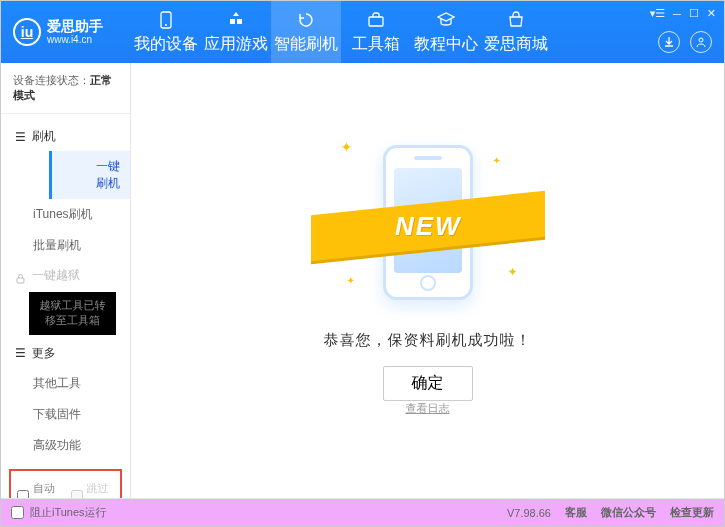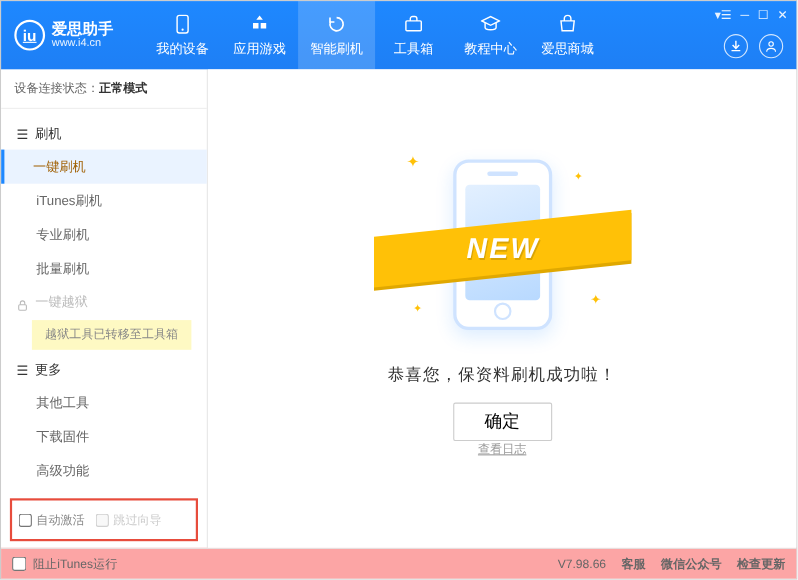--- a/index.html
+++ b/index.html
@@ -5,54 +5,54 @@
 * { margin: 0; padding: 0; box-sizing: border-box; font-family: "Microsoft YaHei", Arial, sans-serif; }
 body { width: 725px; height: 527px; background: #f5f5f5; overflow: hidden; }
 .window { width: 725px; height: 527px; background: #fff; display: flex; flex-direction: column; border: 1px solid #ccc; }
 .header { background: linear-gradient(to bottom, #1e88ff, #1e7ff5); color: #fff; height: 62px; display: flex; align-items: center; position: relative; }
 .logo-block { display: flex; align-items: center; padding: 0 12px; height: 100%; width: 130px; }
 .logo-circle { width: 28px; height: 28px; border: 2px solid #fff; border-radius: 50%; display: flex; align-items: center; justify-content: center; font-weight: bold; font-size: 14px; margin-right: 6px; text-decoration: underline; }
 .logo-text { display: flex; flex-direction: column; line-height: 1.1; }
 .logo-title { font-size: 14px; font-weight: bold; }
 .logo-url { font-size: 10px; opacity: 0.9; }
 .nav { display: flex; height: 100%; flex: 1; }
-.nav-item { width: 70px; display: flex; flex-direction: column; align-items: center; justify-content: center; font-size: 12px; cursor: pointer; }
+.nav-item { width: 70px; display: flex; flex-direction: column; align-items: center; justify-content: center; font-size: 16px; cursor: pointer; }
 .nav-item.active { background: rgba(255,255,255,0.18); }
 .nav-icon { width: 20px; height: 20px; margin-bottom: 4px; display: flex; align-items: center; justify-content: center; }
 .header-right { position: absolute; right: 8px; top: 6px; display: flex; gap: 8px; align-items: center; font-size: 11px; }
 .header-right .win-btn { cursor: pointer; opacity: 0.9; }
 .header-circles { position: absolute; right: 12px; bottom: 10px; display: flex; gap: 10px; }
 .circle-btn { width: 22px; height: 22px; border: 1.5px solid rgba(255,255,255,0.8); border-radius: 50%; display: flex; align-items: center; justify-content: center; cursor: pointer; font-size: 12px; }
 .body { flex: 1; display: flex; overflow: hidden; }
-.sidebar { width: 188px; border-right: 1px solid #e5e5e5; display: flex; flex-direction: column; background: #fff; font-size: 12px; }
+.sidebar { width: 130px; border-right: 1px solid #e5e5e5; display: flex; flex-direction: column; background: #fff; font-size: 12px; }
 .conn-status { padding: 10px 12px; color: #666; font-size: 11px; border-bottom: 1px solid #eee; }
 .conn-status b { color: #333; }
 .side-section { padding: 8px 0 0 0; }
 .side-header { display: flex; align-items: center; padding: 6px 14px; color: #333; gap: 6px; cursor: pointer; }
 .side-item { padding: 7px 10px 7px 32px; color: #666; cursor: pointer; }
-.side-item.active { background: #eaf3ff; color: #a16207; border-left: 3px solid #1e88ff; padding-left: 26px; }
-.side-block { background: #fef9c3; margin: 2px 14px 4px 28px; padding: 6px 8px; color: #888; font-size: 11px; text-align: center; line-height: 1.4; }
+.side-item.active { background: #eaf3ff; color: #1d4ed8; border-left: 3px solid #1e88ff; padding-left: 44px; margin-left: 48px; }
+.side-block { background: #000000; margin: 2px 14px 4px 28px; padding: 6px 8px; color: #888; font-size: 11px; text-align: center; line-height: 1.4; }
 .lock-row { display: flex; align-items: flex-end; padding: 6px 14px; color: #bbb; gap: 6px; }
 .checkbox-area { border: 2px solid #e74c3c; margin: 8px 8px 6px 8px; padding: 10px 6px; display: flex; gap: 10px; align-items: center; }
 .cb-item { display: flex; align-items: center; gap: 4px; font-size: 11px; color: #888; }
 .cb-item input { width: 12px; height: 12px; }
 .cb-item.disabled { color: #ccc; }
 .main { flex: 1; display: flex; flex-direction: column; align-items: center; justify-content: center; position: relative; background: #fff; }
 .illustration { width: 210px; height: 180px; position: relative; margin-top: -20px; }
 .phone { position: absolute; left: 60px; top: 20px; width: 90px; height: 155px; background: #fff; border: 3px solid #cfe3ff; border-radius: 14px; box-shadow: 0 6px 16px rgba(30,136,255,0.15); }
 .phone::before { content: ""; position: absolute; top: 8px; left: 50%; transform: translateX(-50%); width: 28px; height: 4px; background: #cfe3ff; border-radius: 2px; }
 .phone::after { content: ""; position: absolute; bottom: 6px; left: 50%; transform: translateX(-50%); width: 12px; height: 12px; border: 2px solid #cfe3ff; border-radius: 50%; }
 .phone-screen { position: absolute; top: 20px; left: 8px; right: 8px; bottom: 24px; background: linear-gradient(160deg, #e3f0ff, #b8d9ff); border-radius: 4px; }
 .ribbon { position: absolute; left: -12px; top: 78px; width: 234px; height: 46px; background: #ffc107; transform: skewY(-6deg); display: flex; align-items: center; justify-content: center; box-shadow: 0 3px 0 #e0a800; z-index: 2; }
 .ribbon-text { color: #fff; font-size: 26px; font-weight: 900; font-style: italic; letter-spacing: 2px; transform: skewY(6deg); text-shadow: 1px 1px 0 rgba(0,0,0,0.15); }
 .star { color: #ffc107; position: absolute; }
 .success-text { font-size: 15px; color: #333; margin-top: 26px; letter-spacing: 1px; }
 .ok-btn { margin-top: 16px; padding: 6px 28px; border: 1px solid #ccc; background: #fff; font-size: 16px; cursor: pointer; border-radius: 2px; }
 .log-link { font-size: 11px; color: #999; text-decoration: underline; cursor: pointer; }
-.footer { height: 28px; border-top: 1px solid #e5e5e5; display: flex; align-items: center; font-size: 11px; color: #666; padding: 0 10px; background: #fca5a5; }
+.footer { height: 28px; border-top: 1px solid #e5e5e5; display: flex; align-items: center; font-size: 11px; color: #666; padding: 0 10px; background: #f0abfc; }
 .footer-left { display: flex; align-items: center; gap: 6px; }
 .footer-right { margin-left: auto; display: flex; gap: 14px; align-items: center; }
 .footer-link { cursor: pointer; font-weight: bold; }
 svg { display: block; }
 </style>
 </head>
 <body>
 
 <div class="window">
   <div class="header">
@@ -143,21 +143,20 @@
       <div class="conn-status">
         <span>设备连接状态：</span><b>正常模式</b>
       </div>
       <div class="side-section">
         <div class="side-header">
           <span>☰</span>
           <span>刷机</span>
         </div>
         <div class="side-item active">一键刷机</div>
         <div class="side-item">iTunes刷机</div>
-        <div class="side-item">专业刷机</div>
         <div class="side-item">批量刷机</div>
 
         <div class="lock-row">
           <span>
               <svg width="11" height="11" viewBox="0 0 11 11">
                 <rect x="2" y="5" width="7" height="5" rx="1" fill="none" stroke="#bbb"></rect>
                 <path d="M3.5 5V3.5a2 2 0 0 1 4 0V5" fill="none" stroke="#bbb"></path>
               </svg>
             </span>
           <span>一键越狱</span>

